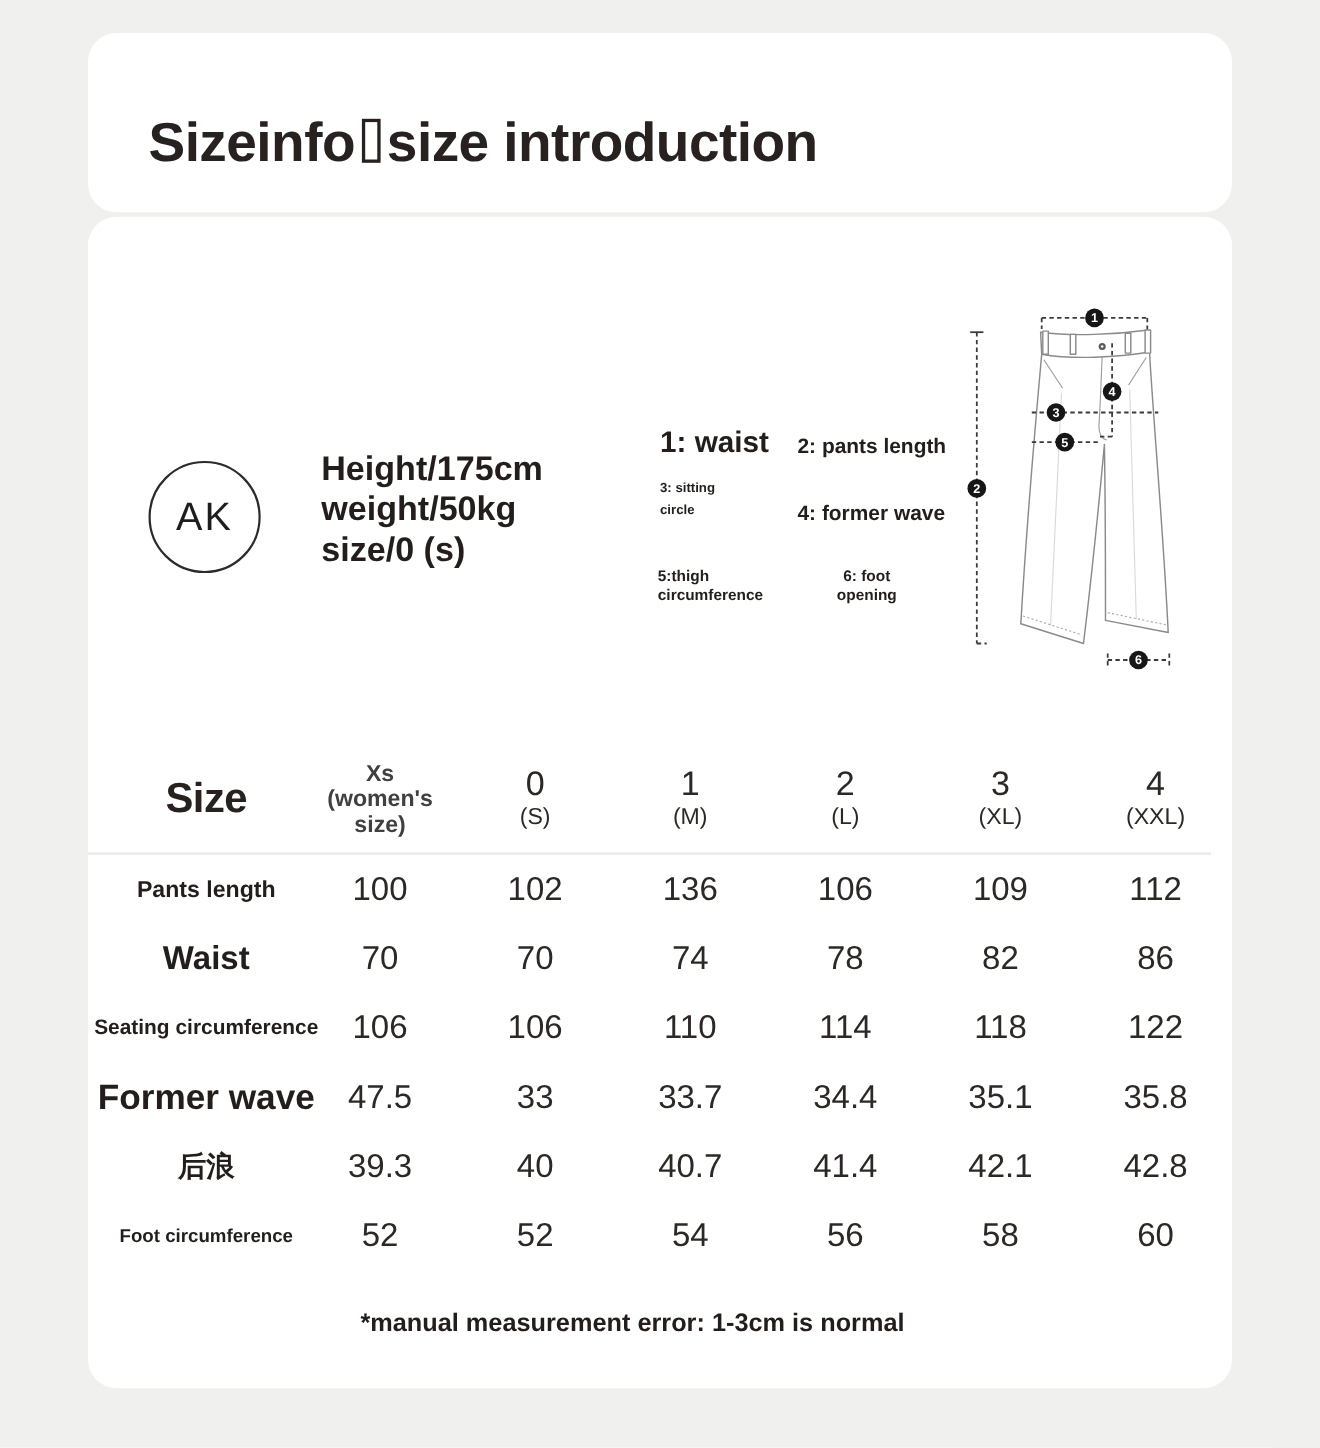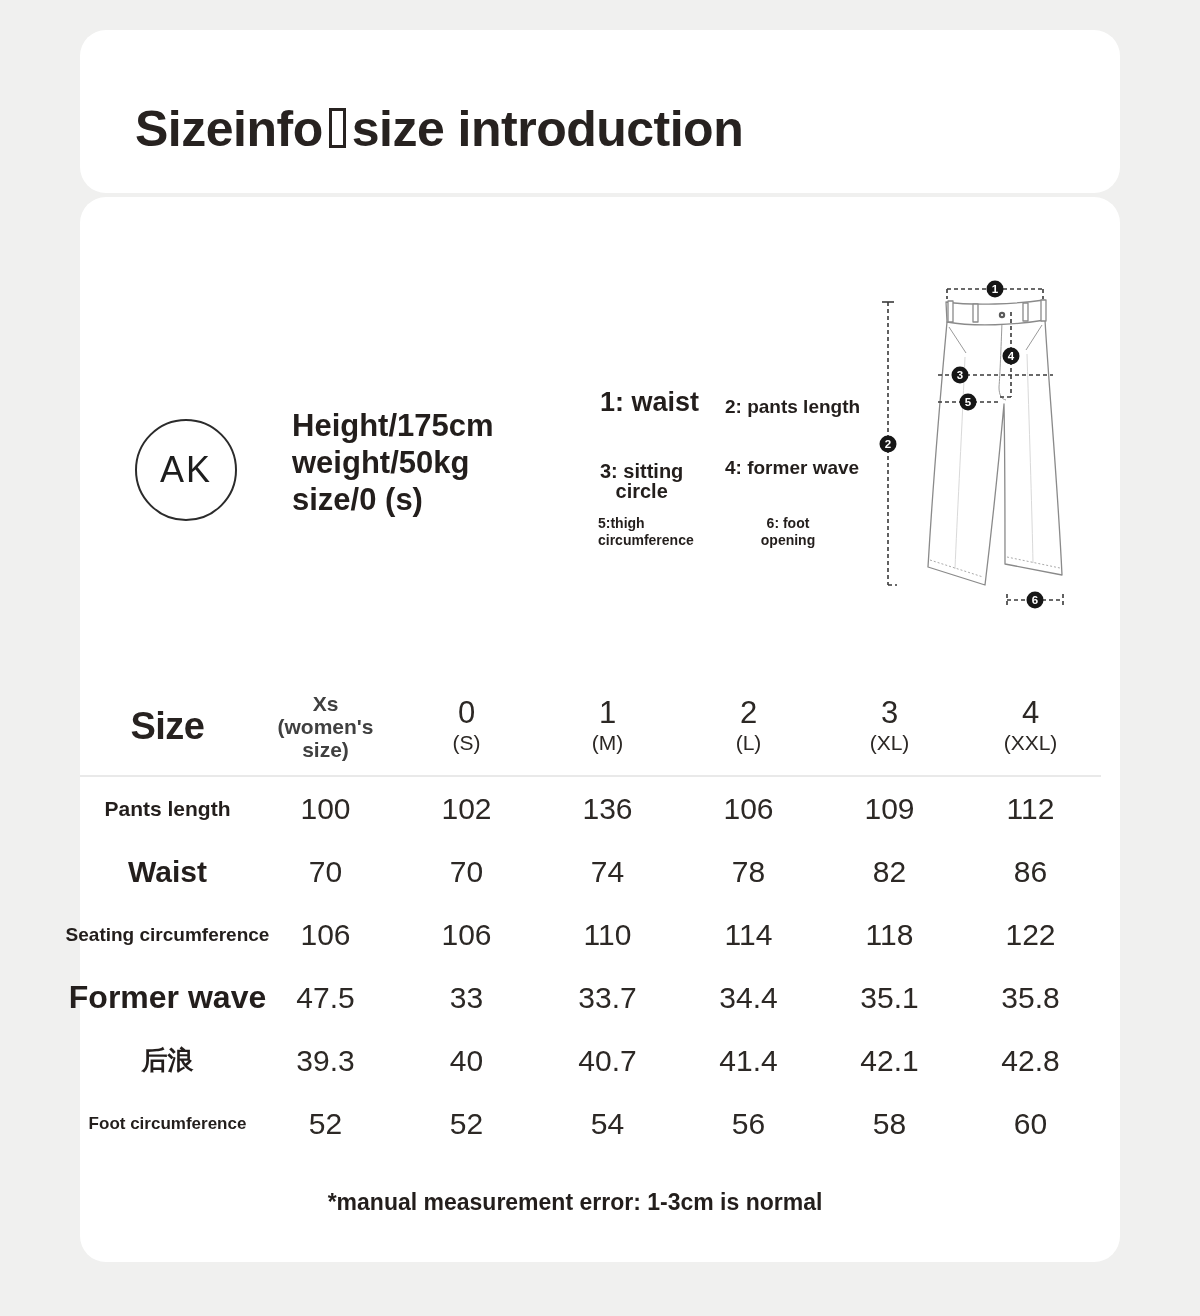--- a/index.html
+++ b/index.html
@@ -36,39 +36,39 @@
   }
   .model-info{
     position:absolute;left:212px;top:210px;
     font-size:31px;font-weight:bold;line-height:37px;color:#231e1c;
   }
 
   
   .legend{position:absolute;font-weight:bold;color:#231e1c;white-space:nowrap;}
   .legend.l1{left:520px;top:190px;font-size:27px;}
   .legend.l2{left:645px;top:199px;font-size:19px;}
-  .legend.l3{left:520px;top:264px;font-size:20px;line-height:20px;text-align:center;}
+  .legend.l3{left:520px;top:236px;font-size:12px;line-height:20px;}
   .legend.l4{left:645px;top:260px;font-size:19px;}
   .legend.l5{left:518px;top:318px;font-size:14px;line-height:17px;}
   .legend.l6{left:658px;top:318px;width:100px;text-align:center;font-size:14px;line-height:17px;}
 
   
   svg.pants{position:absolute;left:795px;top:72px;width:245px;height:350px;overflow:visible;}
   .outline{fill:#ffffff;stroke:#8a8a8a;stroke-width:1.3;stroke-linejoin:round;}
   .thin{fill:none;stroke:#9a9a9a;stroke-width:1;}
   .crease{fill:none;stroke:#d9d9d9;stroke-width:1;}
   .stitch{fill:none;stroke:#aaaaaa;stroke-width:1;stroke-dasharray:2 2;}
   .mline{fill:none;stroke:#3a3a3a;stroke-width:1.6;stroke-dasharray:4 3;}
   .tick{stroke:#3a3a3a;stroke-width:1.6;}
   .marker{fill:#161616;}
   .marker-num{fill:#ffffff;font-size:11.5px;font-weight:bold;text-anchor:middle;}
 
   
   .size-table{position:absolute;left:0;top:480px;width:1021px;}
-  .trow{display:grid;grid-template-columns:175px repeat(6,141px);align-items:center;}
+  .trow{display:grid;grid-template-columns:175px repeat(6,141px);align-items:center;padding-left:20px;}
   .trow.head{height:98px;border-bottom:2px solid #e9e9e9;}
   .trow.body{height:63px;}
   .tcell{display:flex;flex-direction:column;align-items:center;justify-content:center;text-align:center;overflow:visible;}
   .corner{font-size:38px;font-weight:800;letter-spacing:-0.5px;}
   .col-top{font-size:31px;font-weight:400;line-height:34px;color:#2c2825;}
   .col-bottom{font-size:21px;font-weight:400;line-height:26px;color:#2c2825;}
   .col-xs .col-top,.col-xs .col-bottom{font-size:21px;font-weight:bold;line-height:23px;color:#404040;}
   .col-xs .col-bottom{max-width:118px;}
   .rlabel{font-weight:bold;white-space:nowrap;color:#231e1c;}
   .val{font-size:30px;font-weight:400;color:#2c2825;}

